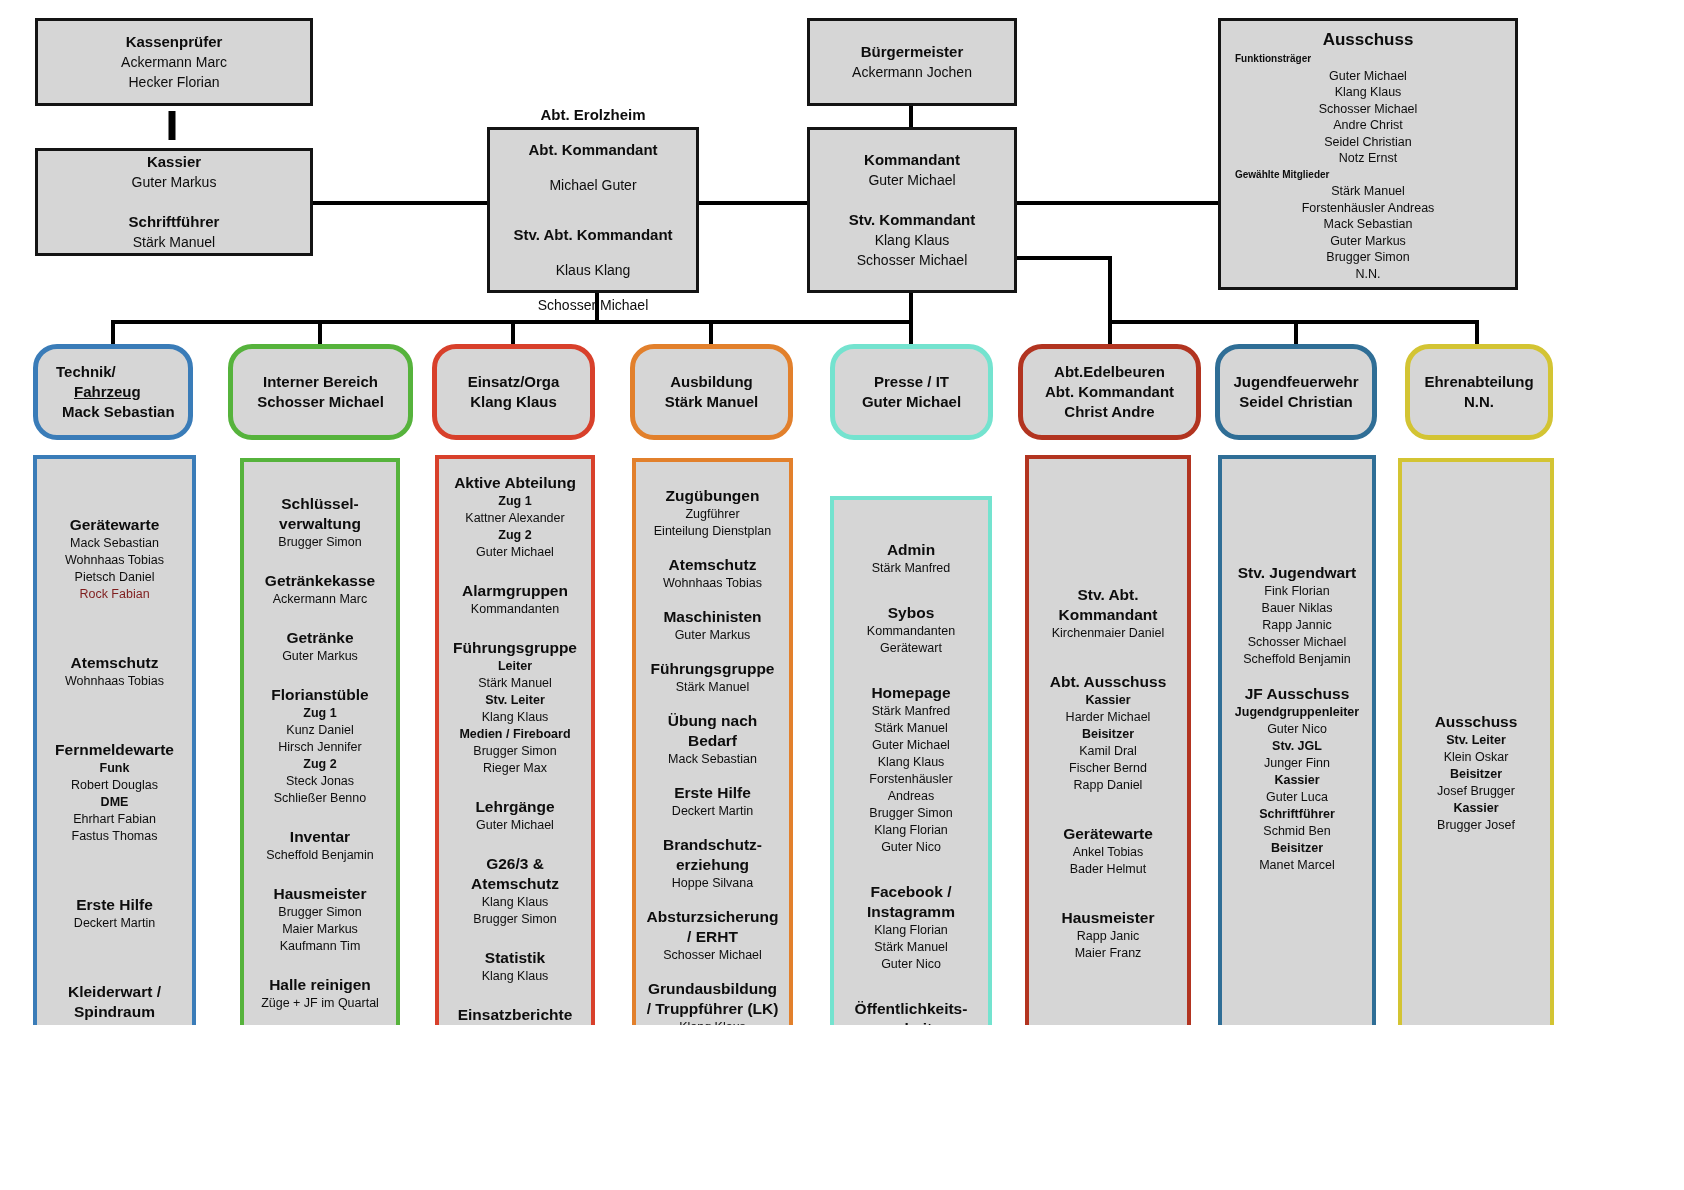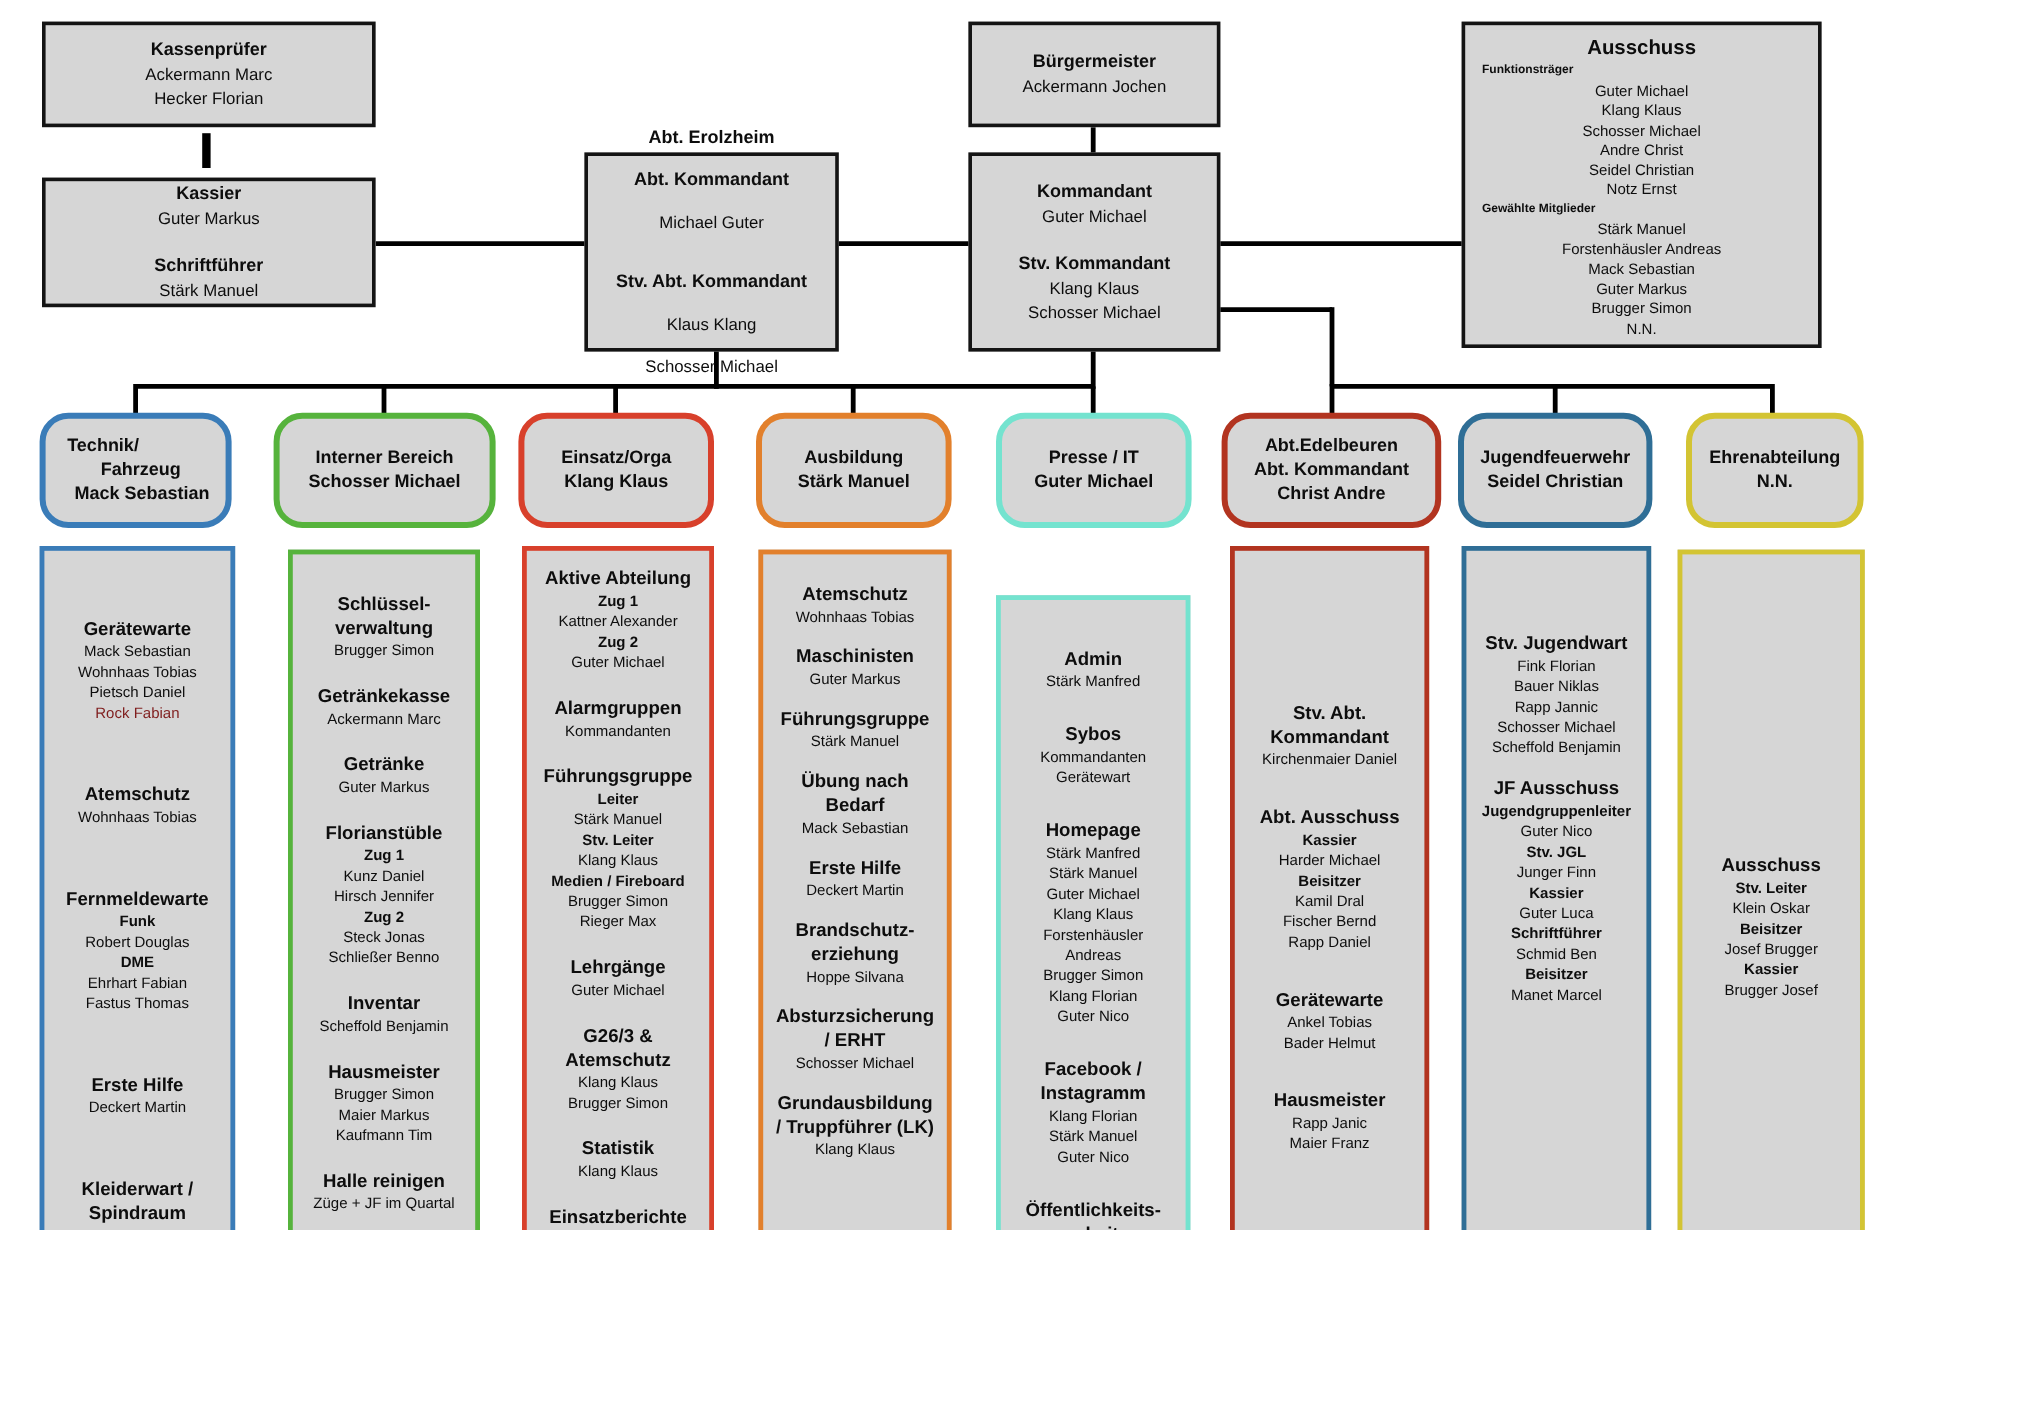--- a/index.html
+++ b/index.html
@@ -40,21 +40,21 @@
   .sec{margin-bottom:24px;}
   .sec-title{font-size:15.5px;font-weight:bold;line-height:20px;}
   .nm{font-size:12.5px;line-height:17px;}
   .nm.b{font-weight:bold;}
   .nm.green{color:#7f1d1d;}
 
   
   .hdr.dept-technik{left:33px;width:160px;align-items:flex-start;}
   .hdr.dept-technik .hl{text-align:left;}
   .hdr.dept-technik .hl:nth-child(1){margin-left:18px;}
-  .hdr.dept-technik .hl:nth-child(2){margin-left:46px;}
+  .hdr.dept-technik .hl:nth-child(2){margin-left:36px;text-decoration:underline;}
   .hdr.dept-technik .hl:nth-child(3){margin-left:24px;}
   .col.dept-technik{left:33px;top:455px;width:163px;height:635px;}
   .col.dept-technik .col-body{padding-top:56px;} .col.dept-technik .sec{margin-bottom:50px;}
 
   .hdr.dept-interner{left:228px;width:185px;}
   .col.dept-interner{left:240px;top:458px;width:160px;height:632px;}
   .col.dept-interner .col-body{padding-top:32px;} .col.dept-interner .sec{margin-bottom:20px;}
 
   .hdr.dept-einsatz{left:432px;width:163px;}
   .col.dept-einsatz{left:435px;top:455px;width:160px;height:635px;}
@@ -67,21 +67,21 @@
   .hdr.dept-presse{left:830px;width:163px;}
   .col.dept-presse{left:830px;top:458px;width:162px;height:632px;}
   .col.dept-presse .col-body{padding-top:40px;} .col.dept-presse .sec{margin-bottom:26px;}
 
   .hdr.dept-edelbeuren{left:1018px;width:183px;}
   .col.dept-edelbeuren{left:1025px;top:455px;width:166px;height:635px;}
   .col.dept-edelbeuren .col-body{padding-top:126px;} .col.dept-edelbeuren .sec{margin-bottom:30px;}
 
   .hdr.dept-jugend{left:1215px;width:162px;}
   .col.dept-jugend{left:1218px;top:455px;width:158px;height:635px;}
-  .col.dept-jugend .col-body{padding-top:68px;} .col.dept-jugend .sec{margin-bottom:16px;}
+  .col.dept-jugend .col-body{padding-top:104px;} .col.dept-jugend .sec{margin-bottom:16px;}
 
   .hdr.dept-ehren{left:1405px;width:148px;}
   .col.dept-ehren{left:1398px;top:458px;width:156px;height:632px;}
   .col.dept-ehren .col-body{padding-top:250px;}
 </style>
 </head>
 <body>
 
 <div id="canvas">
 
@@ -298,20 +298,25 @@
           </div>
         </div>
       </div>
       <div class="hdr dept-ausbildung" style="border-color: rgb(226, 128, 44);">
         <div class="hl">Ausbildung</div>
         <div class="hl">Stärk Manuel</div>
       </div>
       <div class="col dept-ausbildung" style="border-color: rgb(226, 128, 44);">
         <div class="col-body">
           <div class="sec">
+            <div class="sec-title">Zugübungen</div>
+            <div class="nm">Zugführer</div>
+            <div class="nm">Einteilung Dienstplan</div>
+          </div>
+          <div class="sec">
             <div class="sec-title">Atemschutz</div>
             <div class="nm">Wohnhaas Tobias</div>
           </div>
           <div class="sec">
             <div class="sec-title">Maschinisten</div>
             <div class="nm">Guter Markus</div>
           </div>
           <div class="sec">
             <div class="sec-title">Führungsgruppe</div>
             <div class="nm">Stärk Manuel</div>

